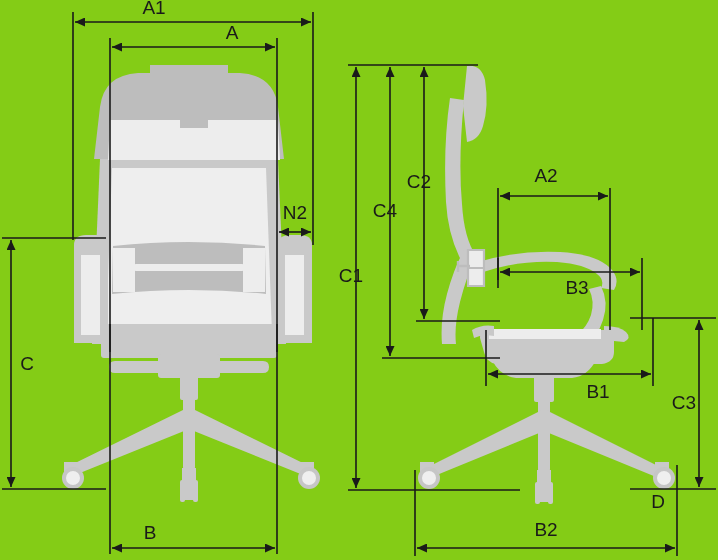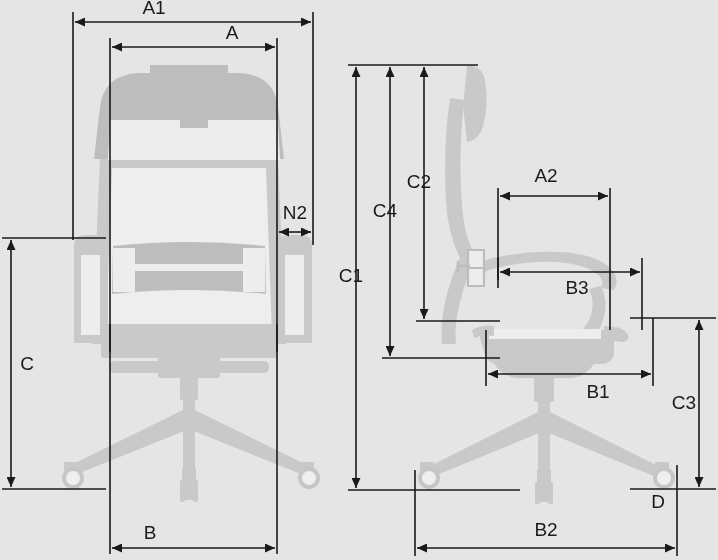--- a/index.html
+++ b/index.html
@@ -7,21 +7,21 @@
     padding: 0;
     background: #ffffff;
   }
   body {
     font-family: "Liberation Sans", sans-serif;
   }
   #drawing-root {
     position: relative;
     width: 718px;
     height: 560px;
-    background: #e5e5e5;
+    background: #84cc16;
     overflow: hidden;
   }
   #drawing-svg {
     position: absolute;
     left: 0;
     top: 0;
   }
   .dim-label {
     font-family: "Liberation Sans", sans-serif;
     font-size: 19px;

